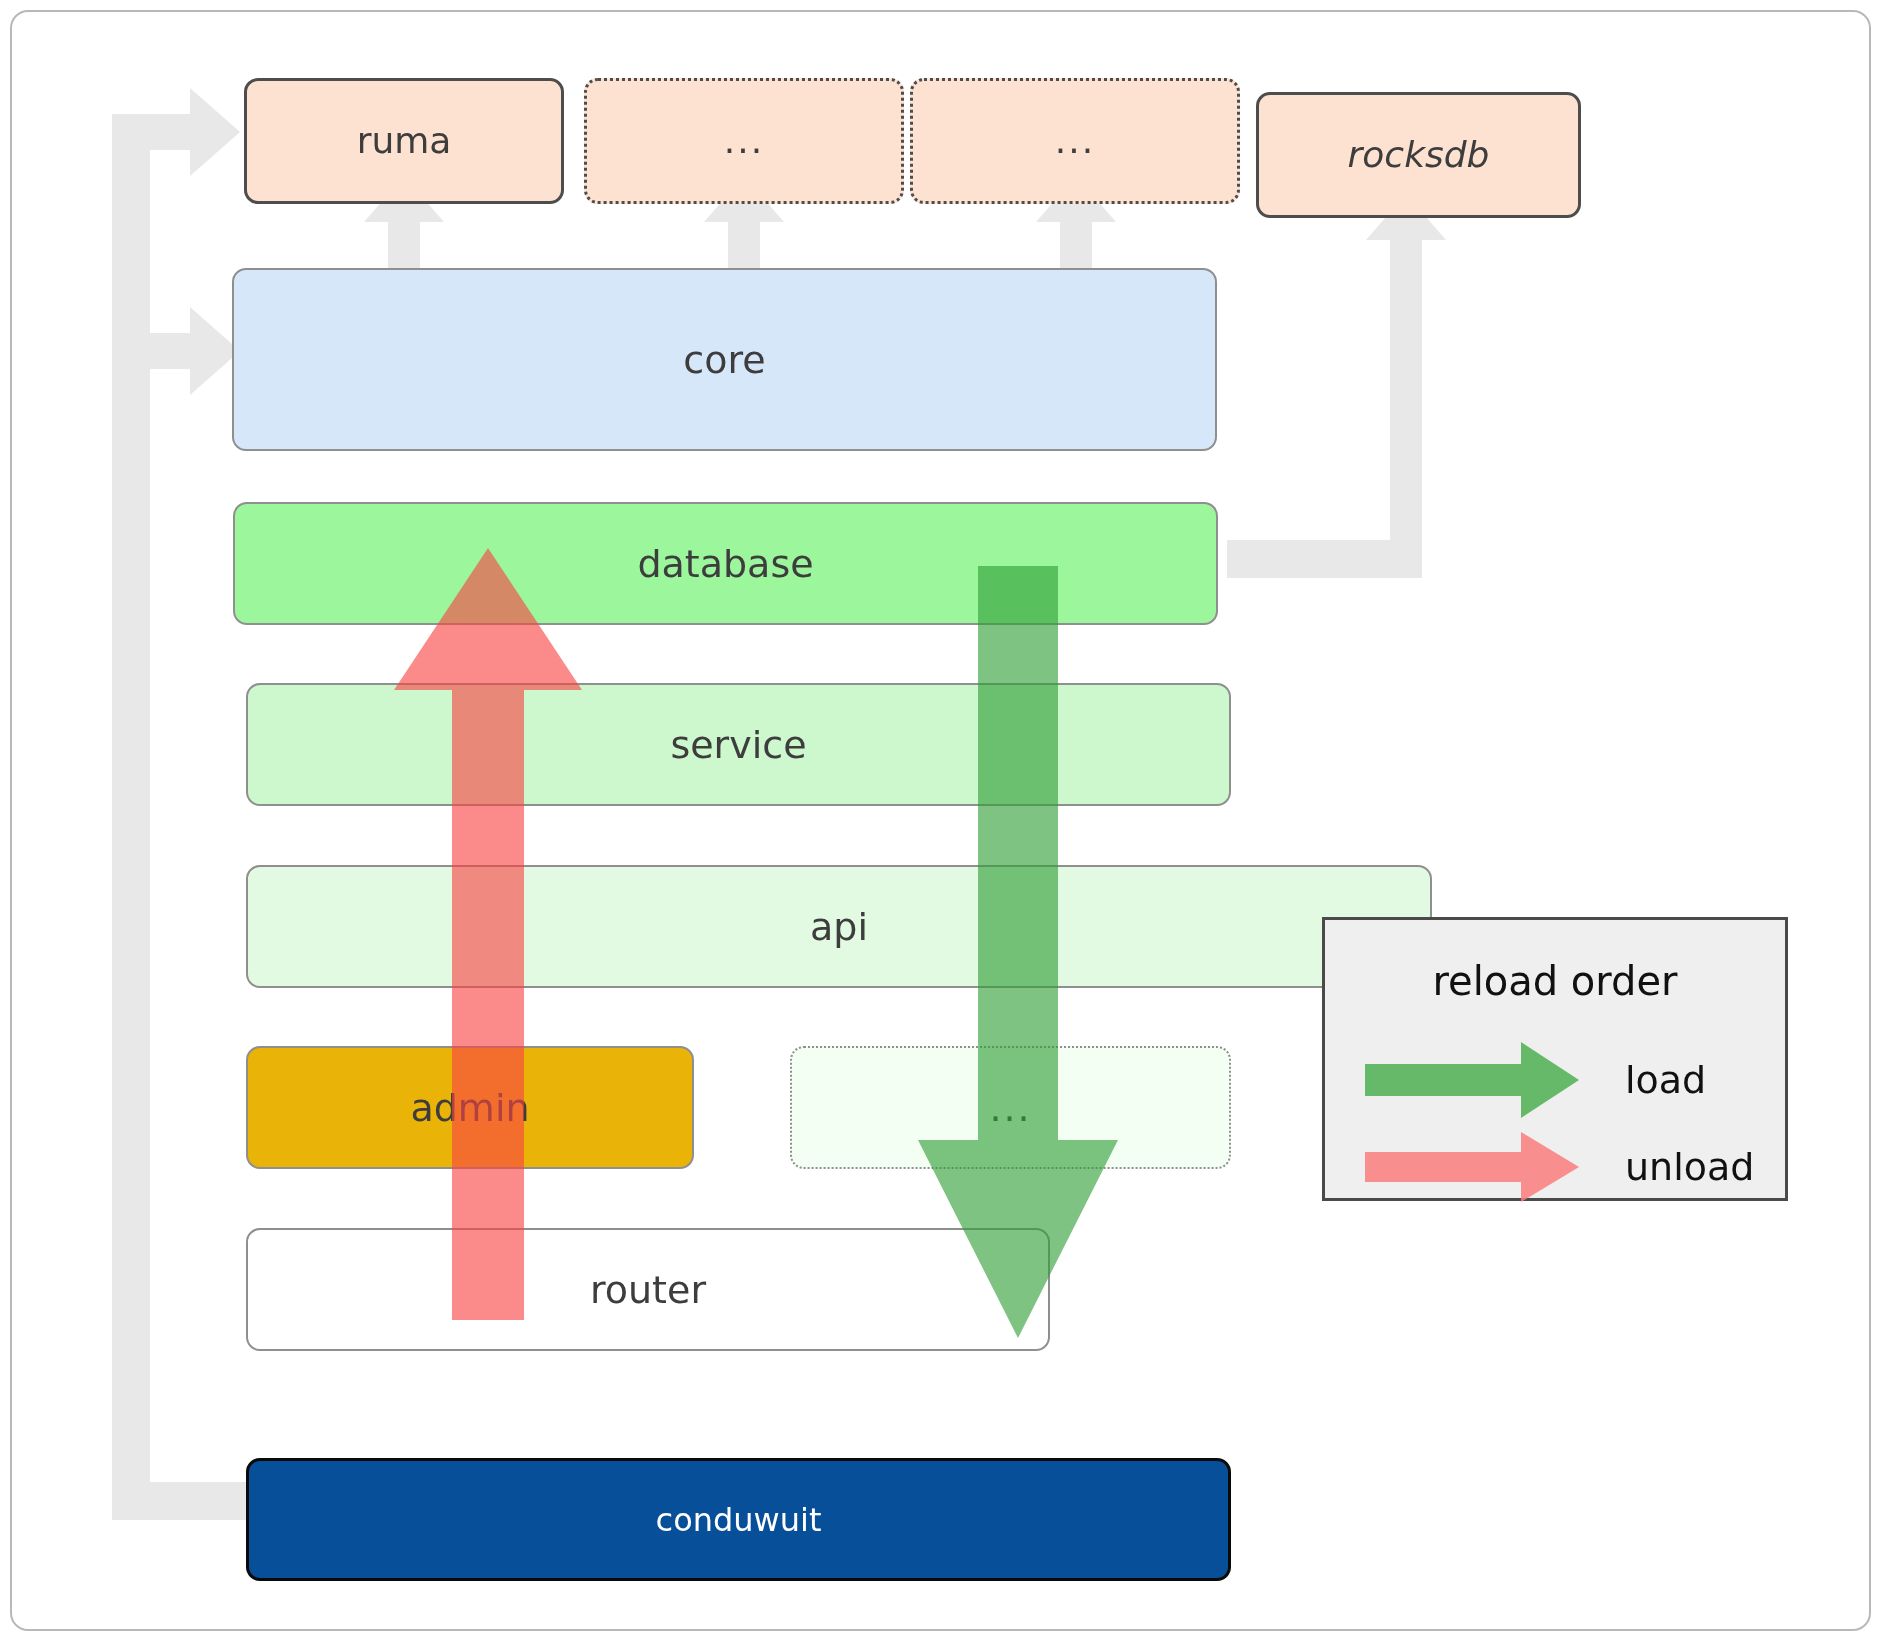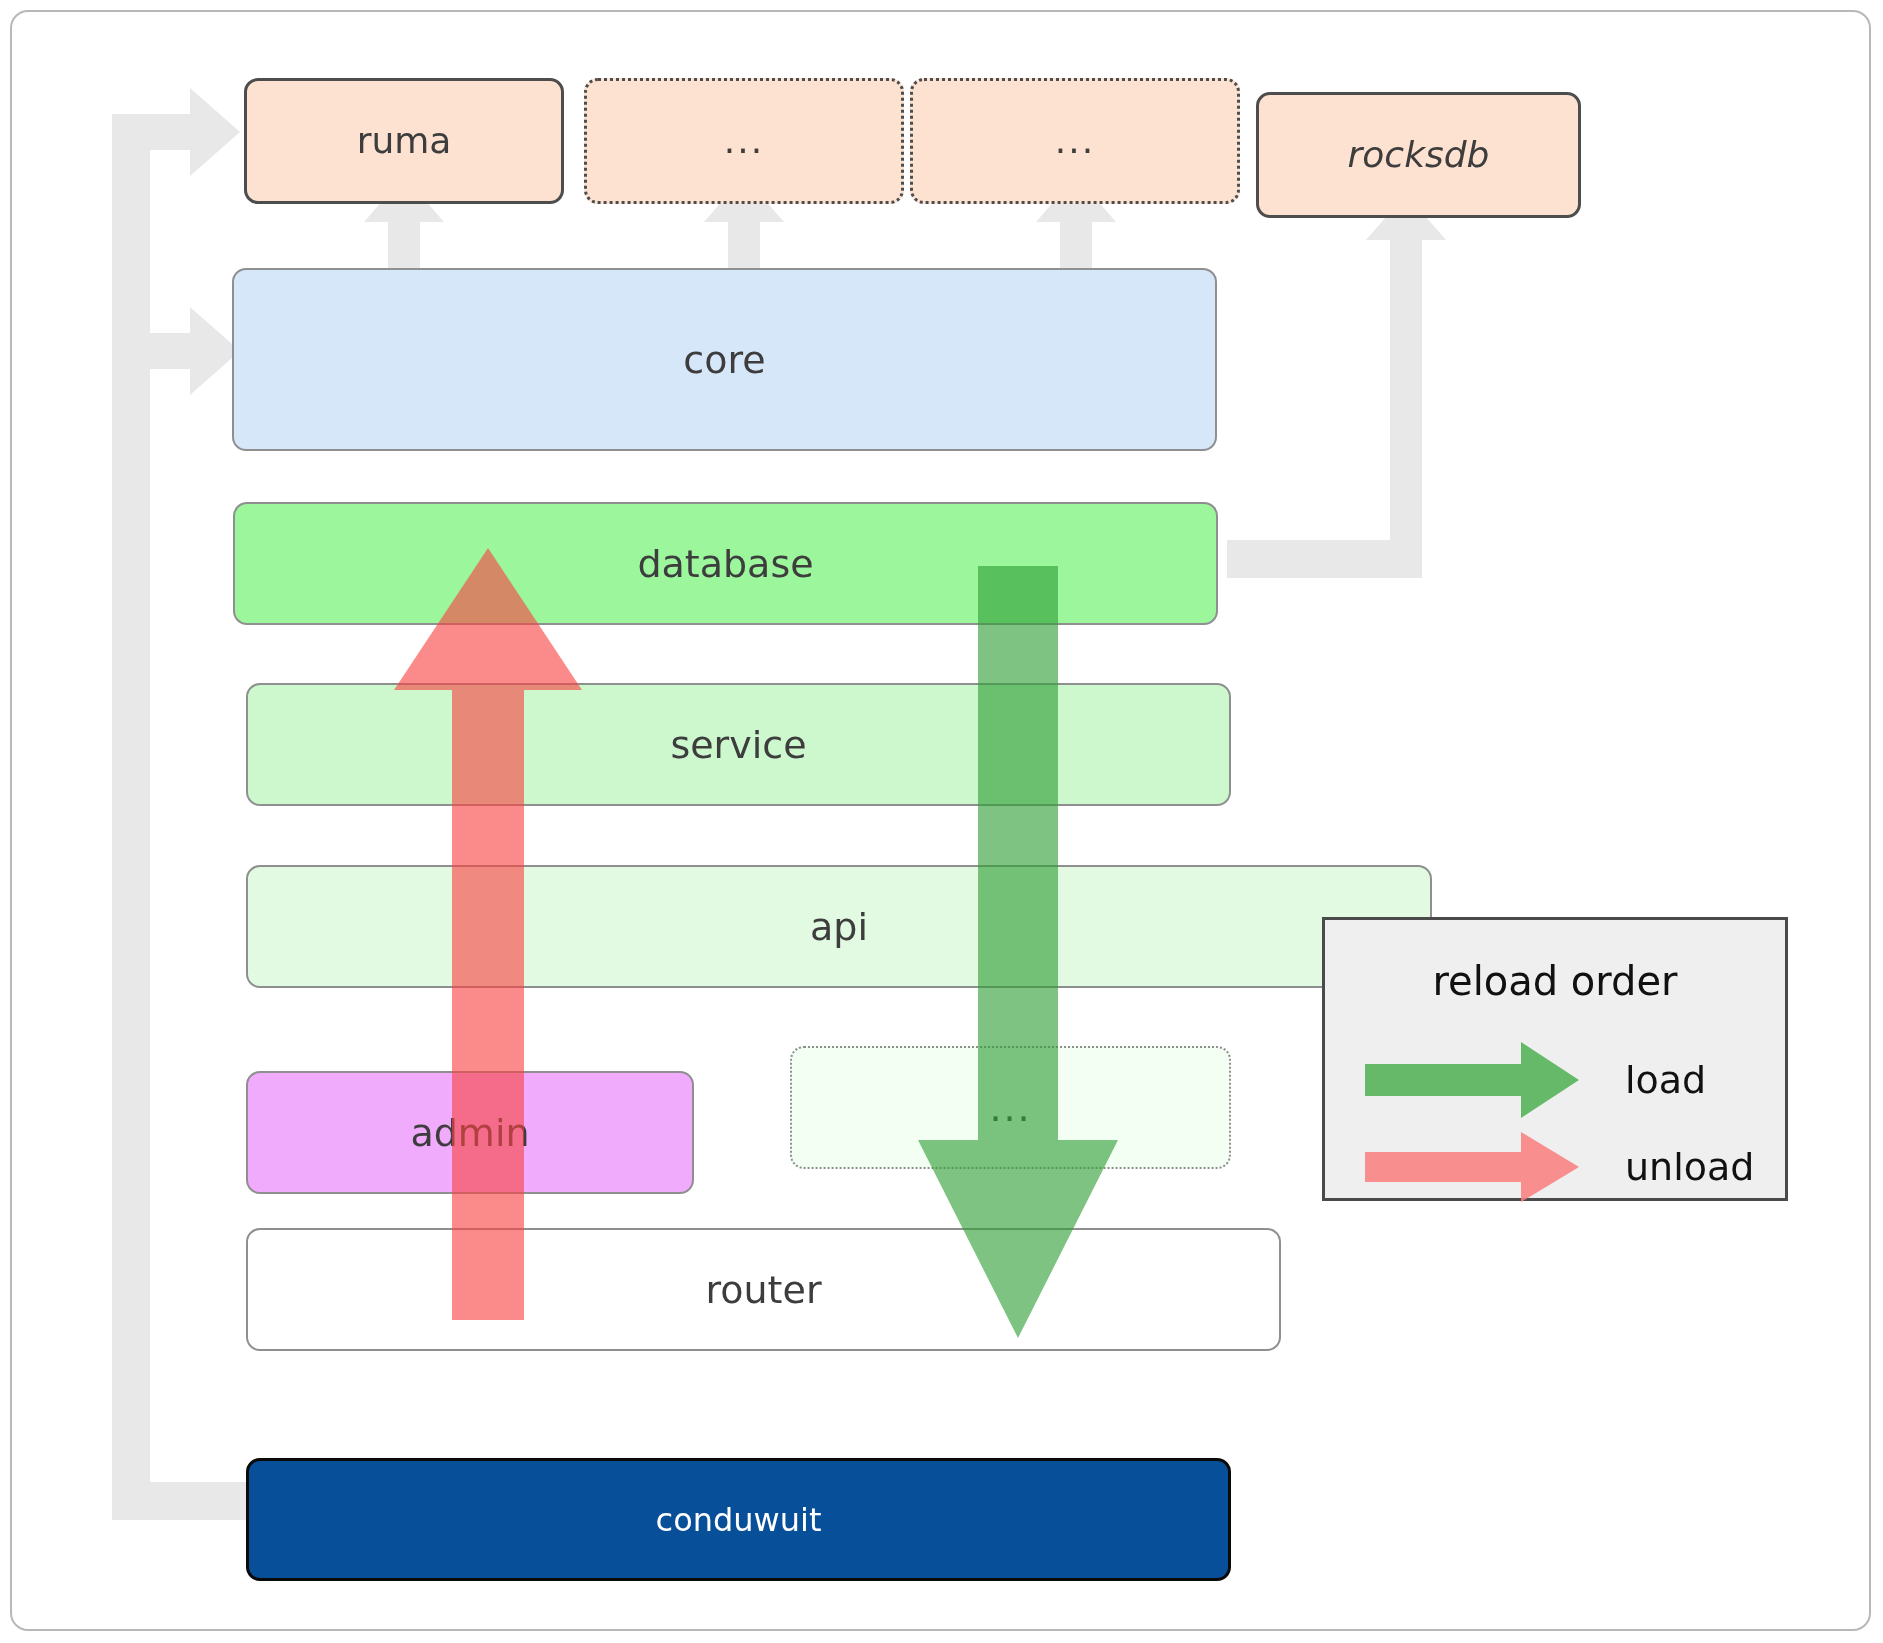--- a/index.html
+++ b/index.html
@@ -15,21 +15,21 @@
   
   .dep{background:#fde2d1;border:3px solid #4d4d4d;}
   .dep.dotted{border:3px dotted #4d4d4d;}
   .dep .lbl{font-size:36px;color:#3d3d3d;}
   .dots{letter-spacing:2px;font-size:40px;color:#3d3d3d;}
 
   .core{background:#d7e7fa;border:2px solid #8f8f8f;}
   .database{background:#9cf79c;border:2px solid #8f8f8f;}
   .service{background:#cdf7cd;border:2px solid #8f8f8f;}
   .api{background:#e2fae2;border:2px solid #8f8f8f;}
-  .admin{background:#f0abfc;border:2px solid #8f8f8f;margin-top:25px;}
+  .admin{background:#eab308;border:2px solid #8f8f8f;}
   .ellipsis-box{background:#f4fff4;border:2px dotted #8f8f8f;}
   .router{background:#ffffff;border:2px solid #8f8f8f;}
   .conduwuit{background:#084f99;border:3px solid #0a0a0a;}
   .conduwuit .lbl{color:#ffffff;font-weight:normal;font-size:32px;}
 
   
   .legend{position:absolute;background:#efefef;border:3px solid #4a4a4a;box-sizing:border-box;}
   .legend-title{position:absolute;width:100%;text-align:center;font-size:40px;color:#111;}
   .legend-label{position:absolute;font-size:38px;color:#111;}
 
@@ -98,21 +98,21 @@
   </div>
 
   <div class="node admin" style="left:246px;top:1046px;width:448px;height:123px;">
     <span class="lbl">admin</span>
   </div>
 
   <div class="node ellipsis-box" style="left:790px;top:1046px;width:441px;height:123px;">
     <span class="lbl dots">...</span>
   </div>
 
-  <div class="node router" style="left:246px;top:1228px;width:1035px;height:123px;">
+  <div class="node router" style="left:246px;top:1228px;width:804px;height:123px;">
     <span class="lbl">router</span>
   </div>
 
   <div class="node conduwuit" style="left:246px;top:1458px;width:985px;height:123px;">
     <span class="lbl">conduwuit</span>
   </div>
 
   <svg class="overlay" viewBox="0 0 1883 1643">
 
     <g opacity="0.62" fill="#f94444">

